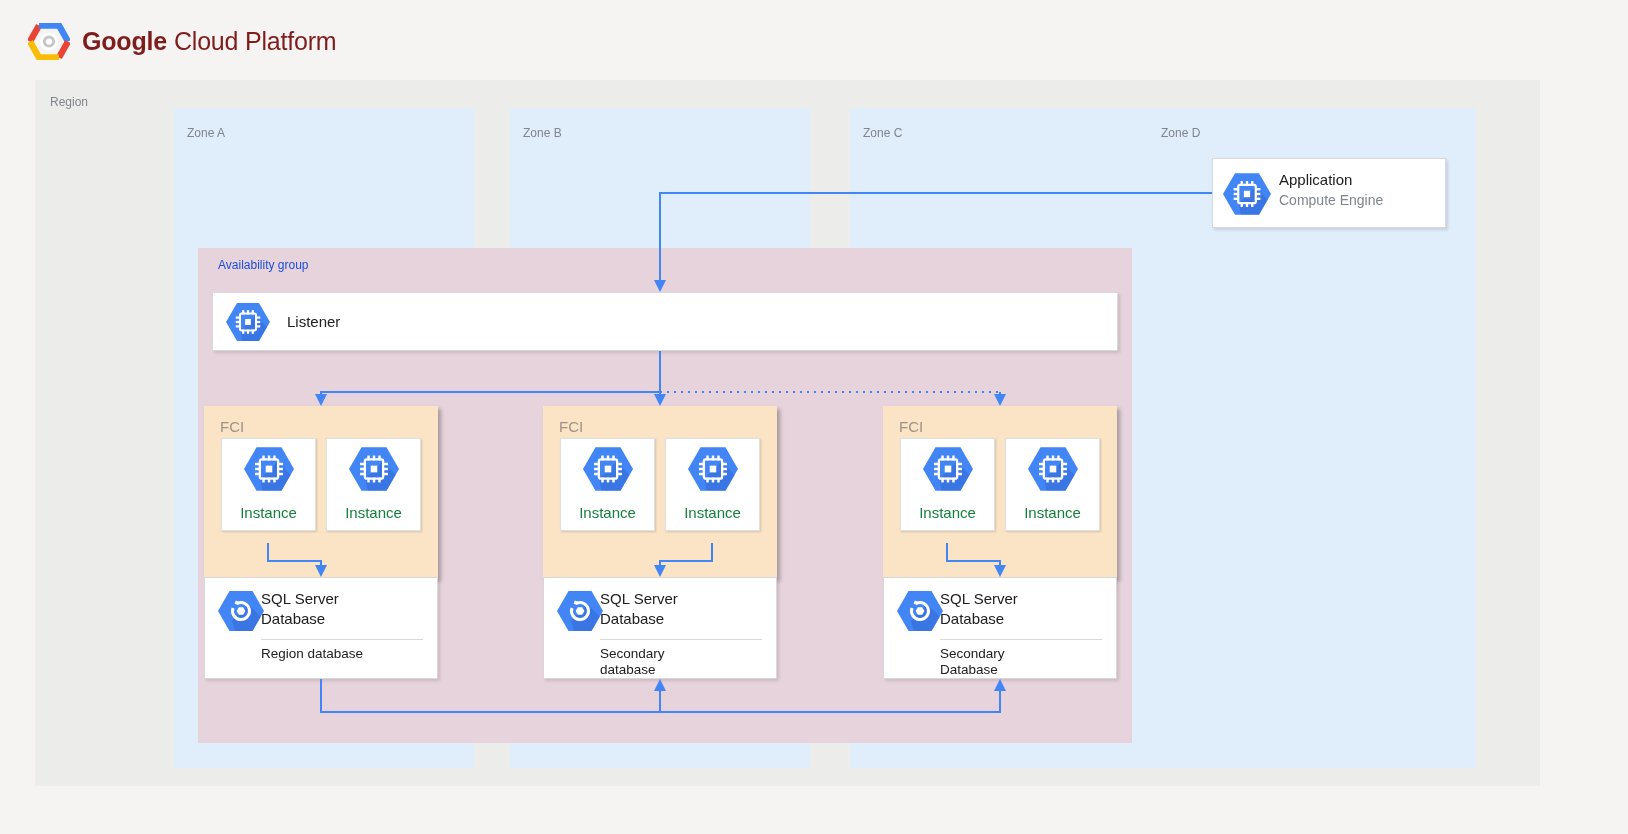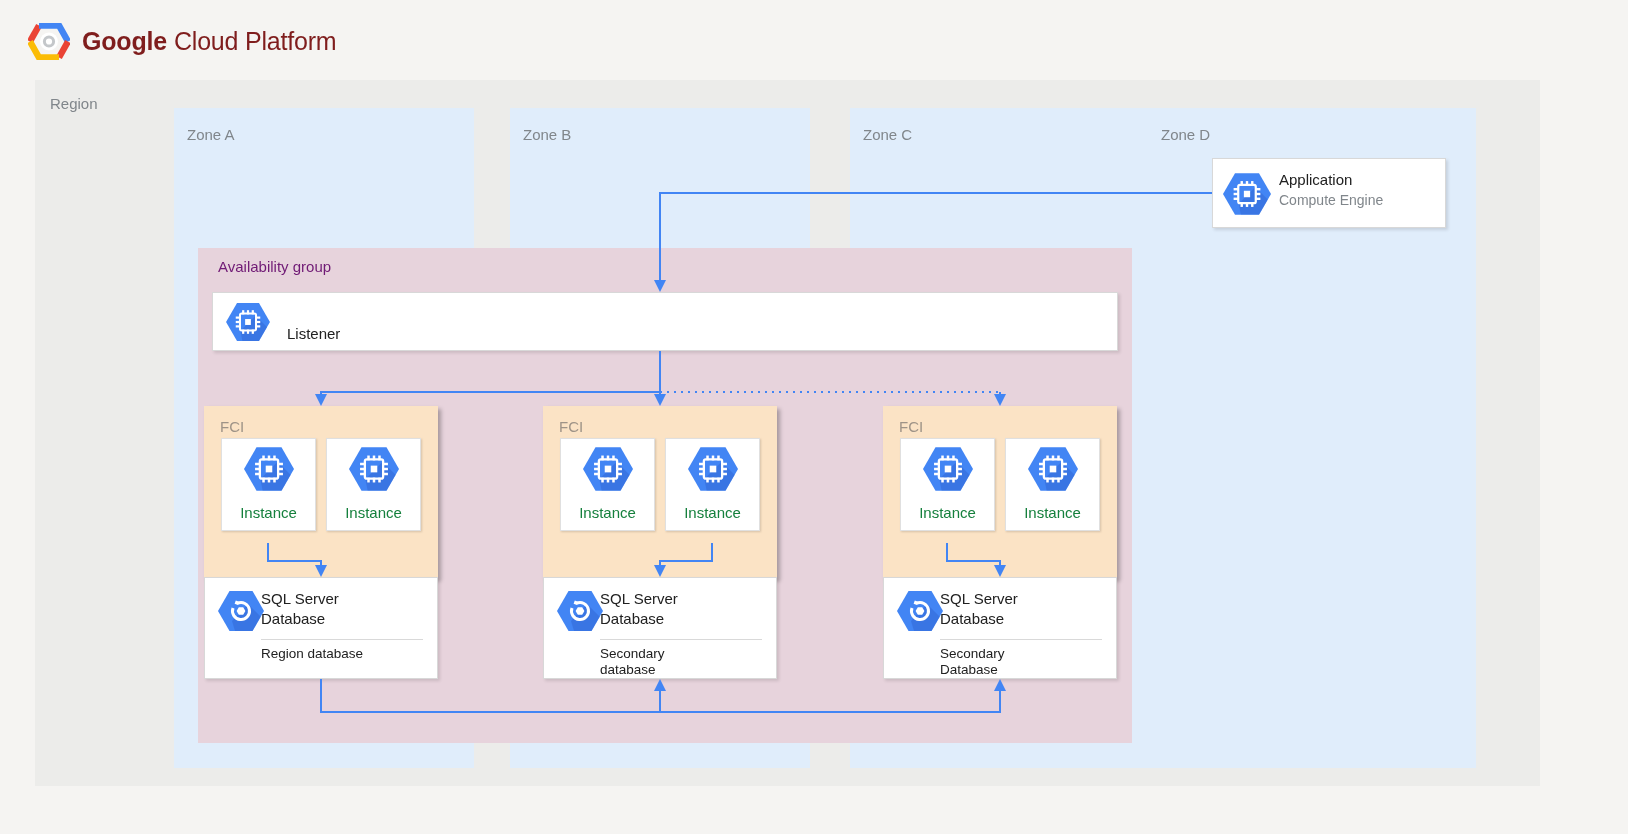--- a/index.html
+++ b/index.html
@@ -10,44 +10,44 @@
 
   
   .header { position: absolute; left: 28px; top: 20px; height: 42px; display: flex; align-items: center; }
   .logo-hex { width: 42px; height: 37px; }
   .brand { margin-left: 12px; font-size: 25px; color: #7f1d1d; letter-spacing: -0.2px; }
   .brand .primary { font-weight: 700; margin-right: 7px; }
   .brand .secondary { font-weight: 400; }
 
   
   .region { position: absolute; left: 35px; top: 80px; width: 1505px; height: 706px; background: #ececea; }
-  .group-label { position: absolute; font-size: 15px; color: #80868b; white-space: nowrap; }
+  .group-label { position: absolute; font-size: 12px; color: #80868b; white-space: nowrap; }
   .region-label { left: 50px; top: 95px; }
 
   .zone { position: absolute; top: 108px; height: 660px; background: #e0edfb; }
   .zone-a { left: 174px;  width: 300px; }
   .zone-b { left: 510px;  width: 300px; }
   .zone-c { left: 850px;  width: 300px; }
   .zone-d { left: 1148px; width: 328px; }
   .zone .group-label { left: 13px; top: 18px; position: absolute; }
 
   .availability { position: absolute; left: 198px; top: 248px; width: 934px; height: 495px; background: #e7d3dc; }
-  .availability .group-label { left: 20px; top: 10px; color: #701a75; }
+  .availability .group-label { left: 20px; top: 10px; color: #1d4ed8; }
 
   
   .card { position: absolute; background: #ffffff; border: 1px solid #d8d8d8; box-shadow: 2px 2px 3px rgba(0,0,0,0.12); padding-left: 40px; }
 
   .app-box { left: 1212px; top: 158px; width: 234px; height: 70px; }
   .app-box .icon { position: absolute; left: 10px; top: 14px; width: 48px; height: 42px; }
   .app-title { position: absolute; left: 66px; top: 12px; font-size: 15px; color: #212121; }
   .app-sub   { position: absolute; left: 66px; top: 33px; font-size: 14px; color: #80868b; }
 
   .listener-box { left: 212px; top: 292px; width: 906px; height: 59px; }
   .listener-box .icon { position: absolute; left: 13px; top: 10px; width: 44px; height: 38px; }
-  .listener-label { position: absolute; left: 74px; top: 32px; font-size: 15px; text-align: center; }
+  .listener-label { position: absolute; left: 74px; top: 20px; font-size: 15px; text-align: center; }
 
   
   .fci { position: absolute; top: 406px; width: 234px; height: 172px; background: #fbe3c5; box-shadow: 3px 3px 4px rgba(0,0,0,0.28); }
   .fci-1 { left: 204px; } .fci-2 { left: 543px; } .fci-3 { left: 883px; }
   .fci-label { position: absolute; left: 16px; top: 12px; font-size: 15px; color: #9e9387; }
   .instance-card { position: absolute; top: 32px; width: 95px; height: 93px; background: #fff; border: 1px solid #e0e0e0; box-shadow: 1px 1px 2px rgba(0,0,0,0.15); }
   .instance-1 { left: 17px; } .instance-2 { left: 122px; }
   .instance-card .icon { position: absolute; left: 22px; top: 8px; width: 50px; height: 44px; }
   .instance-label { position: absolute; left: 0; right: 0; bottom: 9px; text-align: center; font-size: 15px; color: #15803d; }
 

